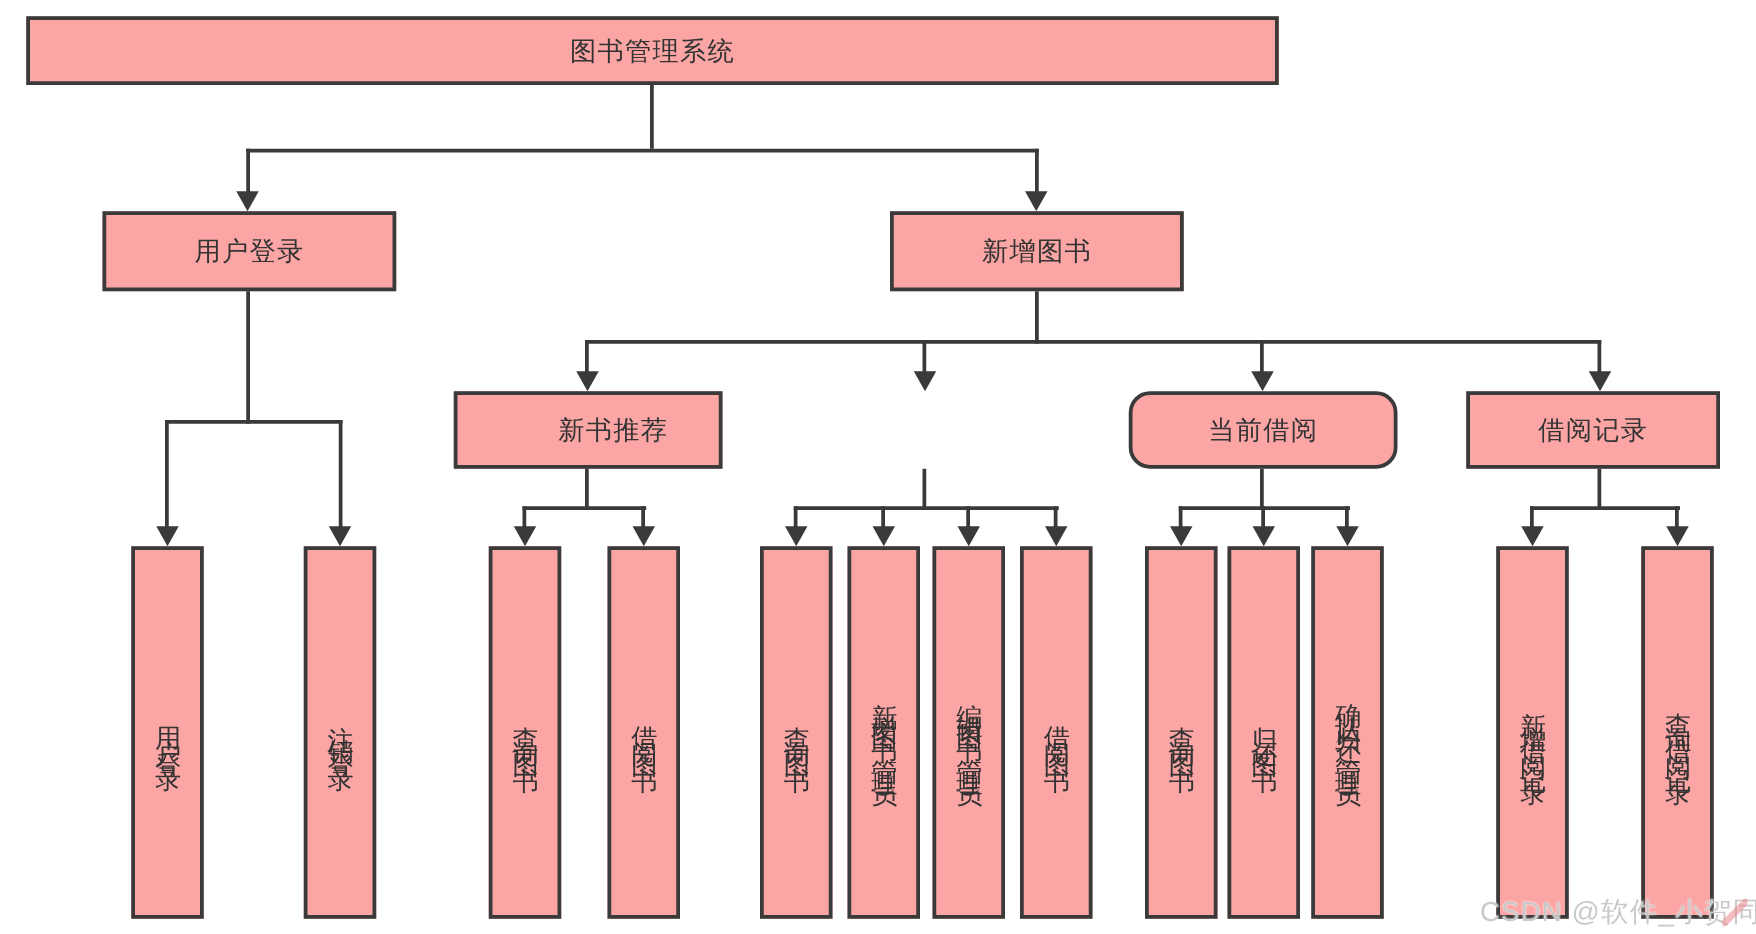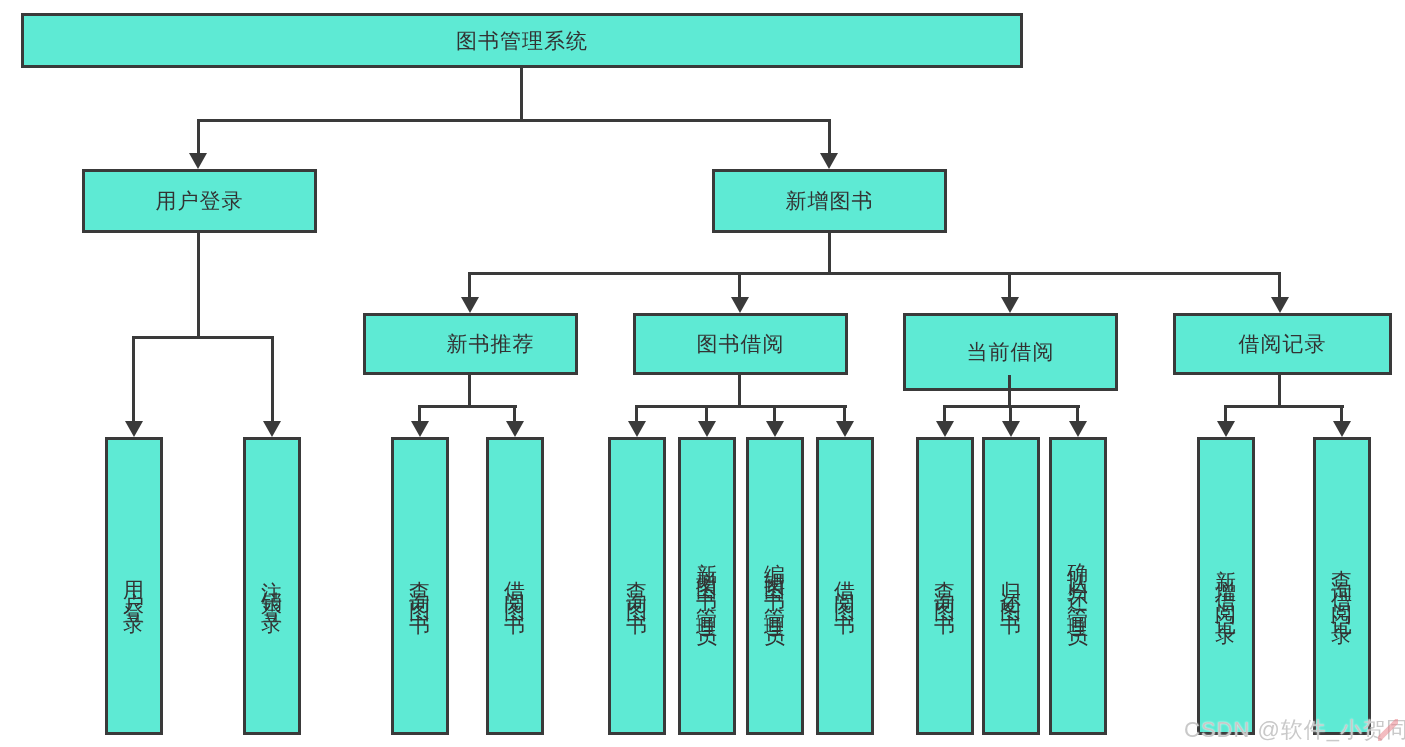--- a/index.html
+++ b/index.html
@@ -2,21 +2,21 @@
 <html><head>
 <meta charset="utf-8">
 <style>
   html,body{margin:0;padding:0;background:#ffffff;}
   body{font-family:"Liberation Sans","DejaVu Sans",sans-serif;}
   #canvas{position:relative;width:1405px;height:747px;background:#ffffff;overflow:hidden;}
 
   .box{
     position:absolute;
     border:3px solid #3a3a3a;
-    background:#5eead4;
+    background:#fca5a5;
     box-sizing:border-box;
     display:flex;
     align-items:center;
     justify-content:center;
     font-size:21px;
     color:#333333;
     letter-spacing:1px;
   }
   .vbox{font-size:21px;}
   .vbox .vtext{
@@ -73,27 +73,24 @@
   <div class="box" style="left:82px;top:169px;width:235px;height:64px;">
     <span>用户登录</span>
   </div>
   <div class="box" style="left:712px;top:169px;width:235px;height:64px;">
     <span>新增图书</span>
   </div>
 
   <div class="box" style="left:363px;top:313px;width:215px;height:62px;padding-left:40px;">
     <span>新书推荐</span>
   </div>
-  <div class="box" style="left:633px;top:313px;width:215px;height:62px;">
-    <span>图书借阅</span>
-  </div>
-  <div class="box" style="left:903px;top:313px;width:215px;height:78px;">
+  <div class="box" style="left:903px;top:313px;width:215px;height:62px;border-radius:17px;">
     <span>当前借阅</span>
   </div>
-  <div class="box" style="left:1173px;top:313px;width:219px;height:62px;">
+  <div class="box" style="left:1173px;top:313px;width:203px;height:62px;">
     <span>借阅记录</span>
   </div>
 
   <div class="box vbox" style="left:105px;top:437px;width:58px;height:298px;">
     <span class="vtext">用户登录</span>
   </div>
   <div class="box vbox" style="left:243px;top:437px;width:58px;height:298px;">
     <span class="vtext">注销登录</span>
   </div>
 

